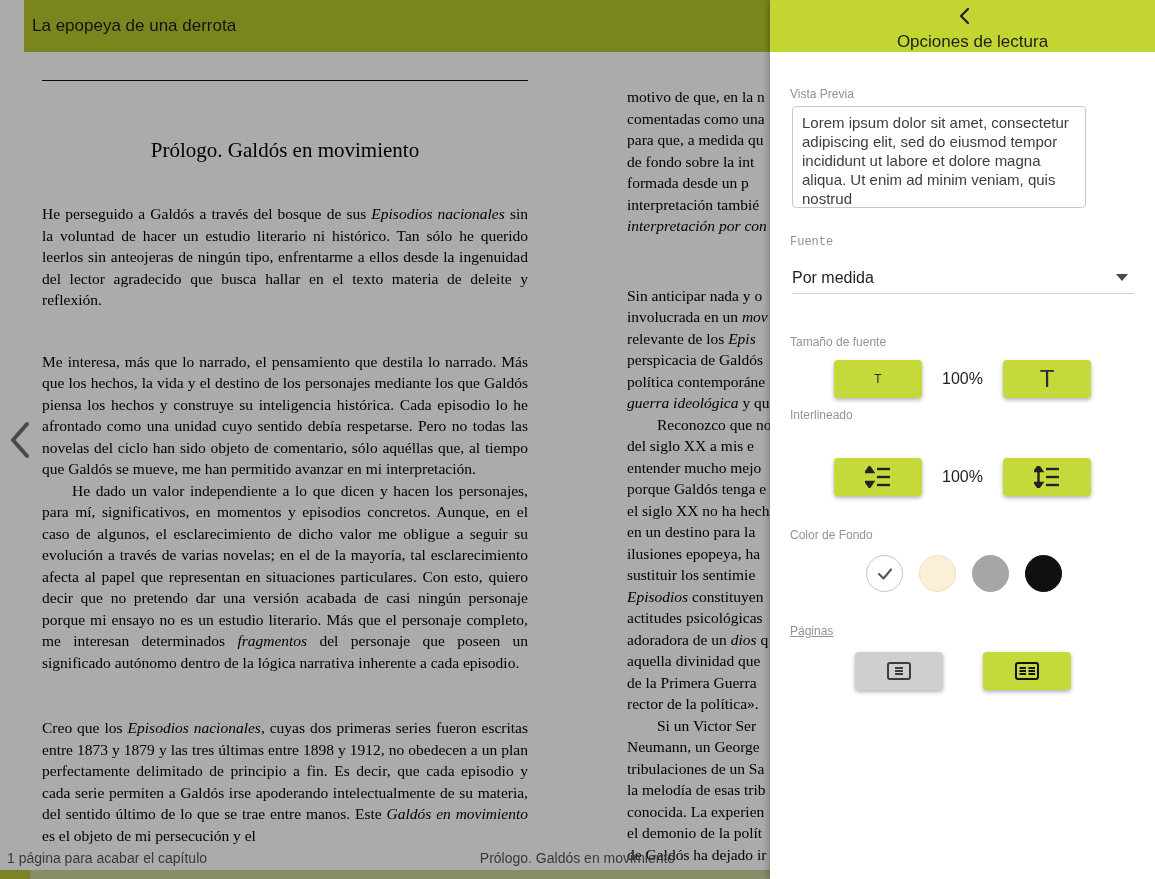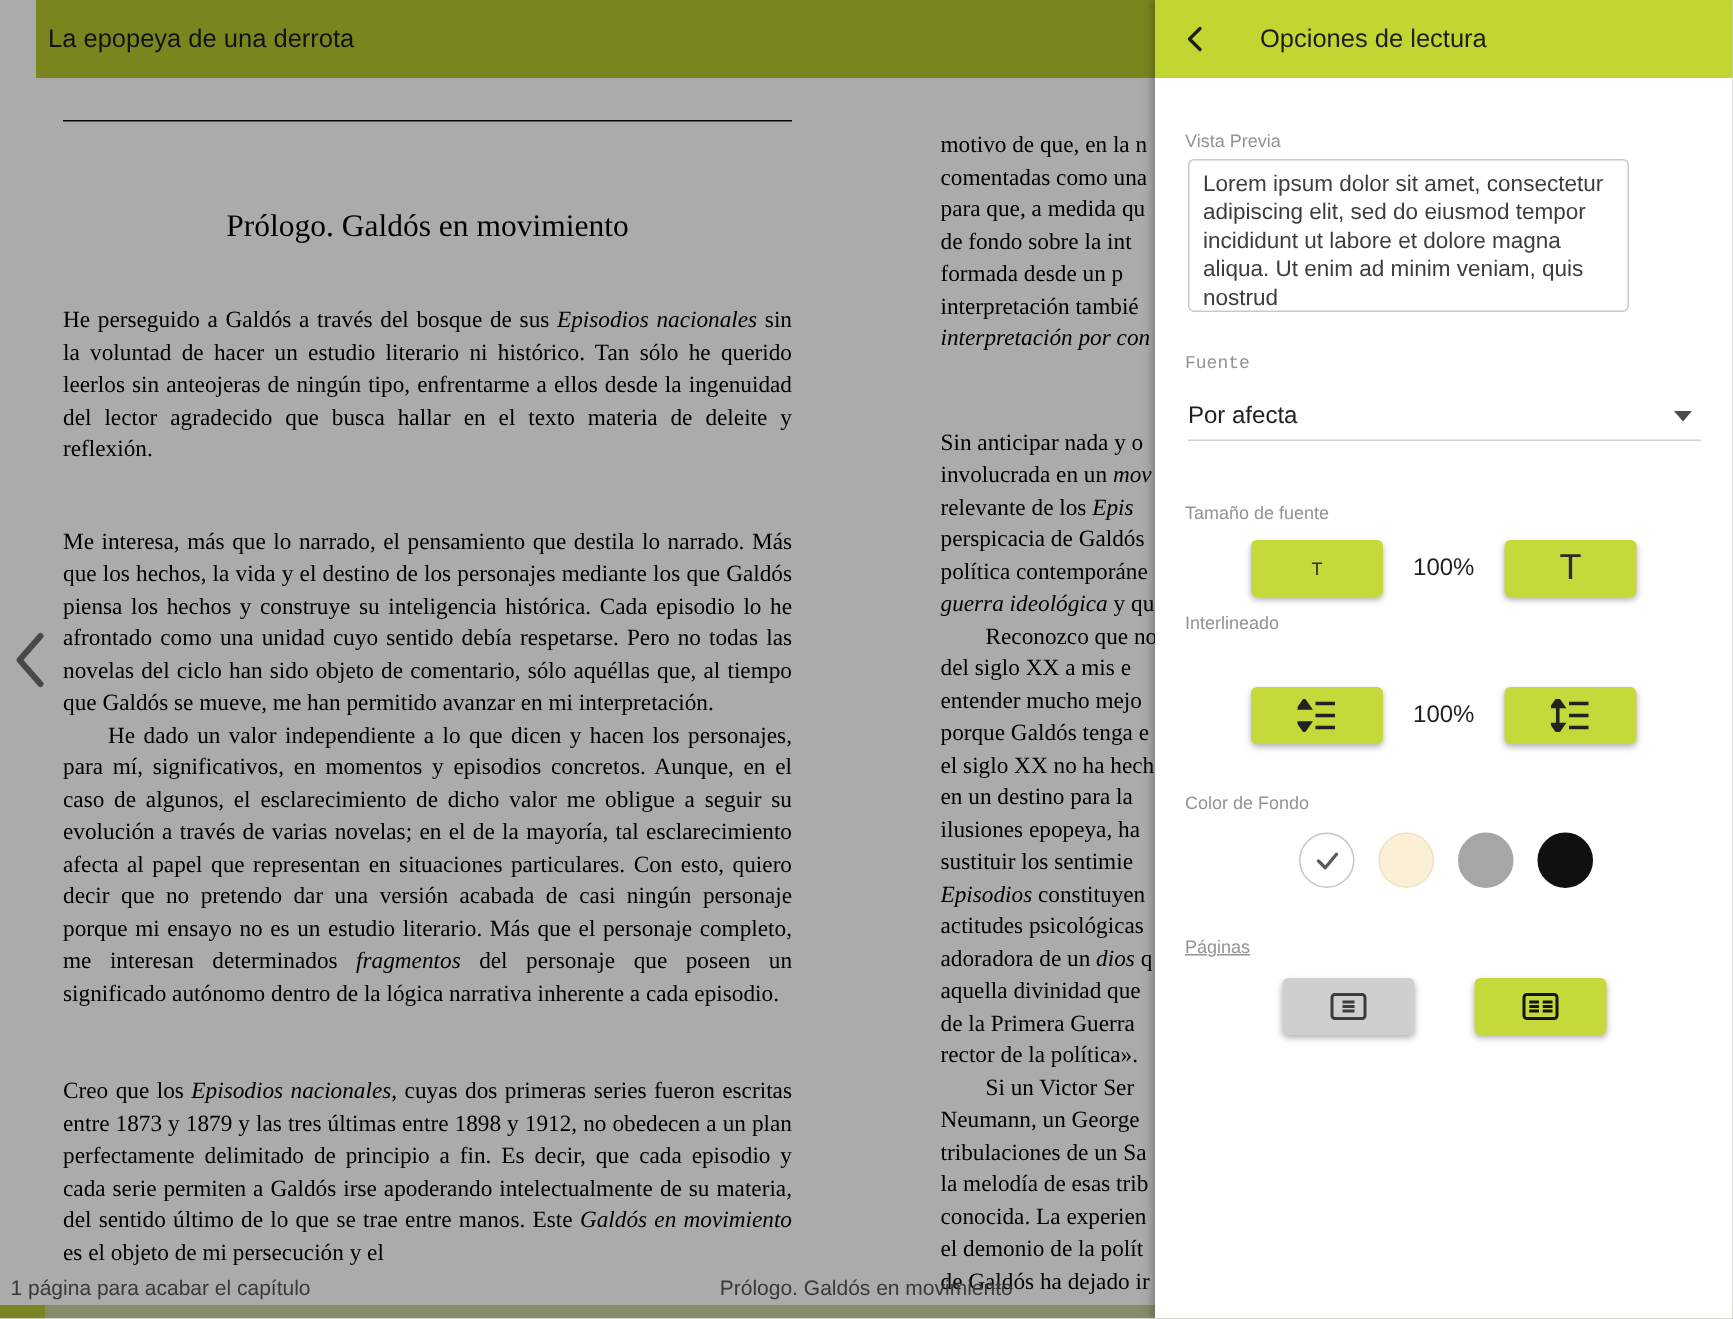--- a/index.html
+++ b/index.html
@@ -35,21 +35,21 @@
   .statusbar-center { position:absolute; left:0; bottom:13px; width:100%; text-align:center;
                       font-size:14px; color:#565656; }
   .progress { position:absolute; left:0; bottom:0; width:100%; height:9px; background:#c9cf9b; }
   .progress-fill { height:100%; background:#b9c437; }
 
   .scrim { position:absolute; inset:0; background:rgba(0,0,0,0.33); z-index:5; }
 
   
   .panel { position:absolute; top:0; right:0; width:385px; height:879px; background:#fff;
            z-index:10; box-shadow:-2px 0 6px rgba(0,0,0,0.25); }
-  .panel-header { height:52px; background:#c3d531; display:flex; align-items:center; }
+  .panel-header { height:52px; background:#c3d531; display:flex; align-items:center;flex-direction:column; }
   .back-btn { width:46px; height:52px; display:flex; align-items:center; justify-content:center;
               cursor:pointer; margin-left:4px; }
   .panel-title { font-size:17px; color:#1e1e1e; margin-left:20px; }
 
   .sec-label { position:absolute; left:20px; font-size:12px; color:#939393;text-align:right; }
   .lbl-preview { top:87px; }  .lbl-font { top:235px;font-family:Liberation Mono, monospace; }  .lbl-size { top:335px; }
   .lbl-spacing { top:408px; } .lbl-bg { top:528px; }    .lbl-pages { top:624px;text-decoration:underline; }
 
   .preview-box { position:absolute; left:22px; top:106px; width:294px; height:102px;
                  border:1px solid #c9c9c9; border-radius:4px; padding:6px 9px;
@@ -164,21 +164,21 @@
         </svg>
       </div>
       <span class="panel-title">Opciones de lectura</span>
     </div>
 
     <div class="sec-label lbl-preview">Vista Previa</div>
     <div class="preview-box">Lorem ipsum dolor sit amet, consectetur adipiscing elit, sed do eiusmod tempor incididunt ut labore et dolore magna aliqua. Ut enim ad minim veniam, quis nostrud</div>
 
     <div class="sec-label lbl-font">Fuente</div>
     <div class="font-row">
-      <span class="font-value">Por afecta</span>
+      <span class="font-value">Por medida</span>
       <span class="caret-down"></span>
     </div>
 
     <div class="sec-label lbl-size">Tamaño de fuente</div>
     <div class="ctl-row row-size">
       <button class="green-btn">
         <span class="t-small">T</span>
       </button>
       <span class="pct-label">100%</span>
       <button class="green-btn">

